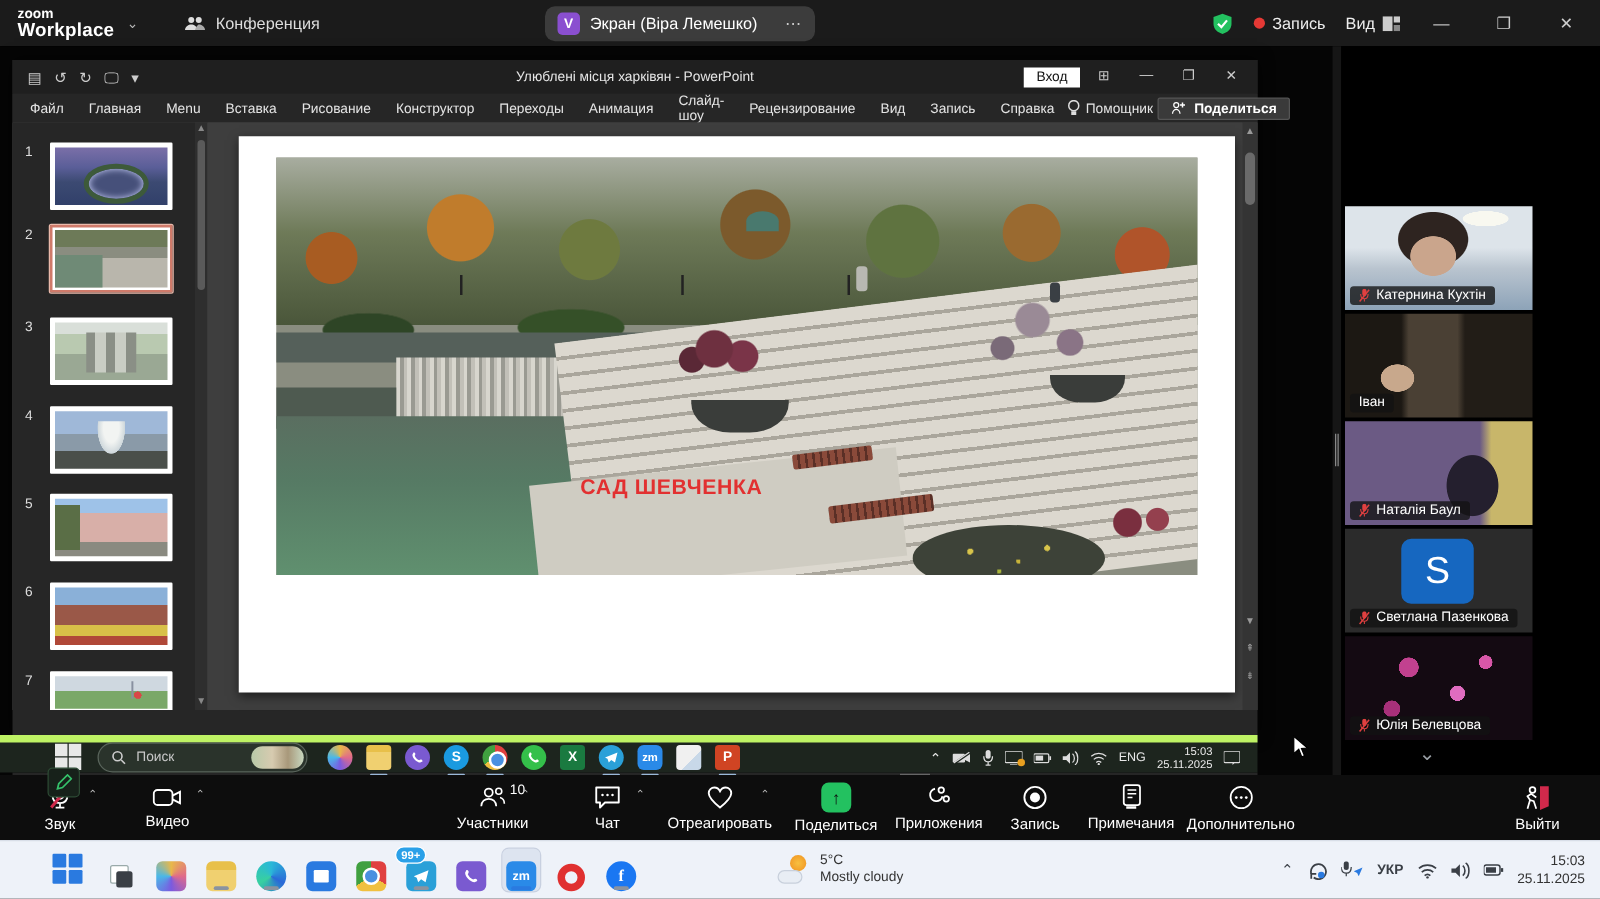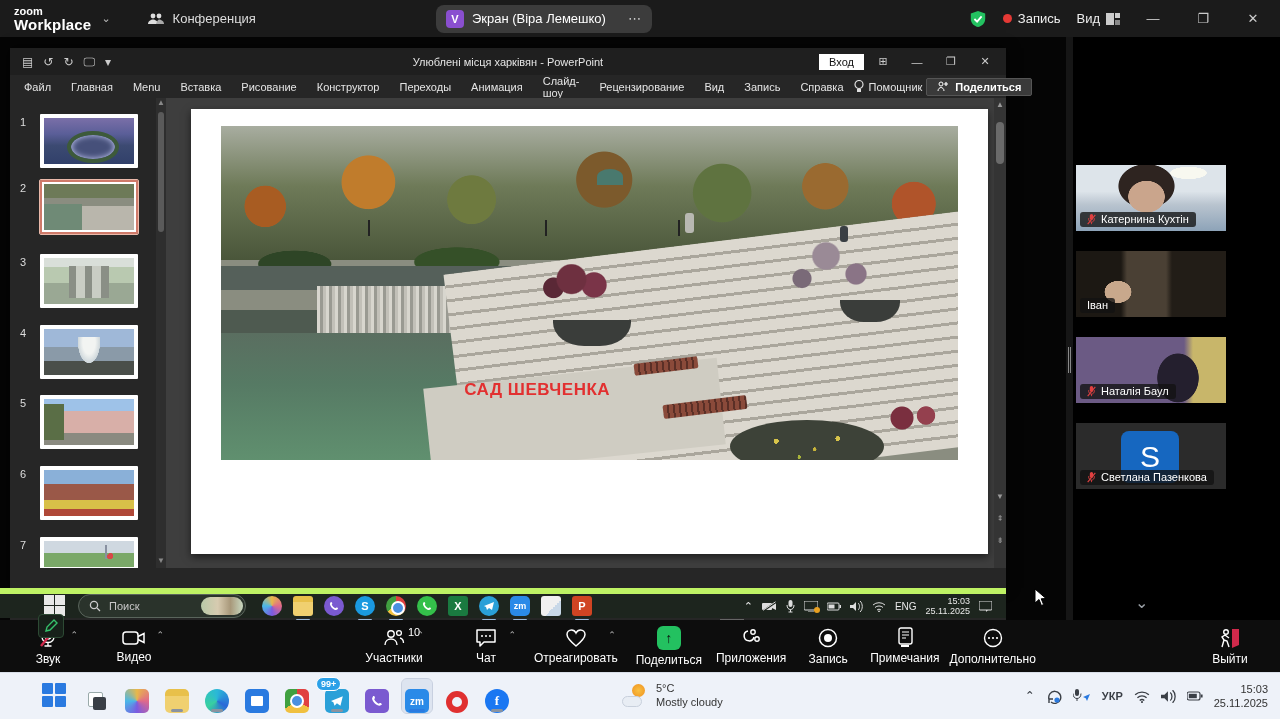--- a/index.html
+++ b/index.html
@@ -32,21 +32,21 @@
   #shared { position:absolute; left:0; top:0; width:1066px; height:583px; background:#050505; }
 
   
   #ppt { position:absolute; left:10px; top:11px; width:996px; height:540px; background:#262626;
     box-shadow:0 0 12px rgba(0,0,0,.8); }
   #ppt-titlebar { position:absolute; left:0; top:0; width:100%; height:27px; background:#1f1f1f;
     display:flex; align-items:center; color:#ddd; }
   .qat { display:flex; align-items:center; gap:10px; margin-left:12px; font-size:12px; color:#ccc; }
   .qat span { cursor:pointer; }
   #ppt-title { position:absolute; left:0; right:0; text-align:center; font-size:11px; color:#e5e5e5; pointer-events:none;}
-  #ppt-titlebar .tright { margin-left:auto; display:flex; align-items:center; gap:4px; padding-right:6px; z-index:2;}
+  #ppt-titlebar .tright { margin-left:auto; display:flex; align-items:flex-start; gap:4px; padding-right:6px; z-index:2;}
   .signin { background:#fff; color:#111; font-size:11px; padding:2px 10px; cursor:pointer; }
   .twbtn { width:30px; text-align:center; font-size:11px; color:#ccc; cursor:pointer; }
 
   #ribbon { position:absolute; left:0; top:27px; width:100%; height:23px; background:#262626;
     display:flex; align-items:center; font-size:11px; color:#e4e4e4; }
   .rtab { padding:0 10px; cursor:pointer; }
   .rtab:first-child { margin-left:4px; }
   #ribbon .rright { margin-left:auto; display:flex; align-items:center; gap:4px; padding-right:8px; }
   .assistant { display:flex; align-items:center; gap:5px; cursor:pointer; }
   .share-pill { background:#3a3a3a; border:1px solid #555; color:#fff; font-size:11px; font-weight:bold;
@@ -187,21 +187,21 @@
   .ic-ppt { background:#d04423; border-radius:3px; }
   .tray { margin-left:auto; display:flex; align-items:center; gap:9px; padding-right:14px; color:#e8e8e8; }
   .tray .ti { font-size:11px; display:flex; align-items:center; }
   .tray-clock { font-size:9px; text-align:right; line-height:1.15; }
 
   
   #divider { position:absolute; left:1066px; top:0; width:7px; height:583px; background:#161616; cursor:col-resize;}
   #divider .grip { position:absolute; left:2px; top:310px; width:3px; height:26px;
     border-left:1px solid #888; border-right:1px solid #888; }
   #panel { position:absolute; left:1073px; top:0; width:207px; height:583px; background:#000; }
-  .tile { position:absolute; left:3px; width:150px; height:66px; background:#222; overflow:hidden; cursor:pointer; }
+  .tile { position:absolute; left:3px; width:150px; height:83px; background:#222; overflow:hidden; cursor:pointer; }
   .tile.active { border:2px solid #23c160; }
   .name-pill { position:absolute; left:4px; bottom:4px; background:rgba(18,18,18,.78); color:#fff;
     font-size:11px; padding:1px 7px 2px; border-radius:3px; display:flex; align-items:center; gap:5px;
     max-width:140px; white-space:nowrap; }
   .v1 { background:
       radial-gradient(ellipse 34px 24px at 50% 42%,#d9c2ae 0 60%,transparent 62%),
       radial-gradient(ellipse 52px 30px at 50% 22%,#cfc4a4 0 60%,transparent 62%),
       linear-gradient(180deg,#98948c 0 55%,#3f6fa8 85%,#3565a0); }
   .v2 { background:
       radial-gradient(ellipse 30px 26px at 47% 48%,#caa58c 0 60%,transparent 62%),
@@ -706,20 +706,30 @@
       <span class="s-square">S</span>
       <span class="name-pill">
         <svg width="9" height="11" viewBox="0 0 9 13">
           <rect x="2.5" y="0" width="4" height="7" rx="2" fill="#e04040"></rect>
             <path d="M1 5c0 3 1.5 4.5 3.5 4.5S8 8 8 5M4.5 9.5V12" stroke="#e04040" fill="none"></path>
             <path d="M0 12L9 1" stroke="#e04040" stroke-width="1.4"></path>
         </svg>
         <span>Светлана Пазенкова</span>
         </span>
     </div>
+    <div class="tile v6" style="top:472px">
+      <span class="name-pill">
+        <svg width="9" height="11" viewBox="0 0 9 13">
+          <rect x="2.5" y="0" width="4" height="7" rx="2" fill="#e04040"></rect>
+            <path d="M1 5c0 3 1.5 4.5 3.5 4.5S8 8 8 5M4.5 9.5V12" stroke="#e04040" fill="none"></path>
+            <path d="M0 12L9 1" stroke="#e04040" stroke-width="1.4"></path>
+        </svg>
+        <span>Юлія Белевцова</span>
+        </span>
+    </div>
     <span class="panel-chev">⌄</span>
   </div>
 </div>
 
 <div id="toolbar">
   <div class="tbtn" style="margin-left:16px">
     <svg width="18" height="22" viewBox="0 0 18 22">
       <rect x="6" y="1" width="6" height="11" rx="3" fill="none" stroke="#fff" stroke-width="1.4"></rect>
       <path d="M3 9c0 4.5 2.5 6.5 6 6.5s6-2 6-6.5M9 15.5V19M5.5 19h7" stroke="#fff" stroke-width="1.4" fill="none"></path>
       <path d="M2 19L16 2" stroke="#d0294b" stroke-width="2.4"></path>

